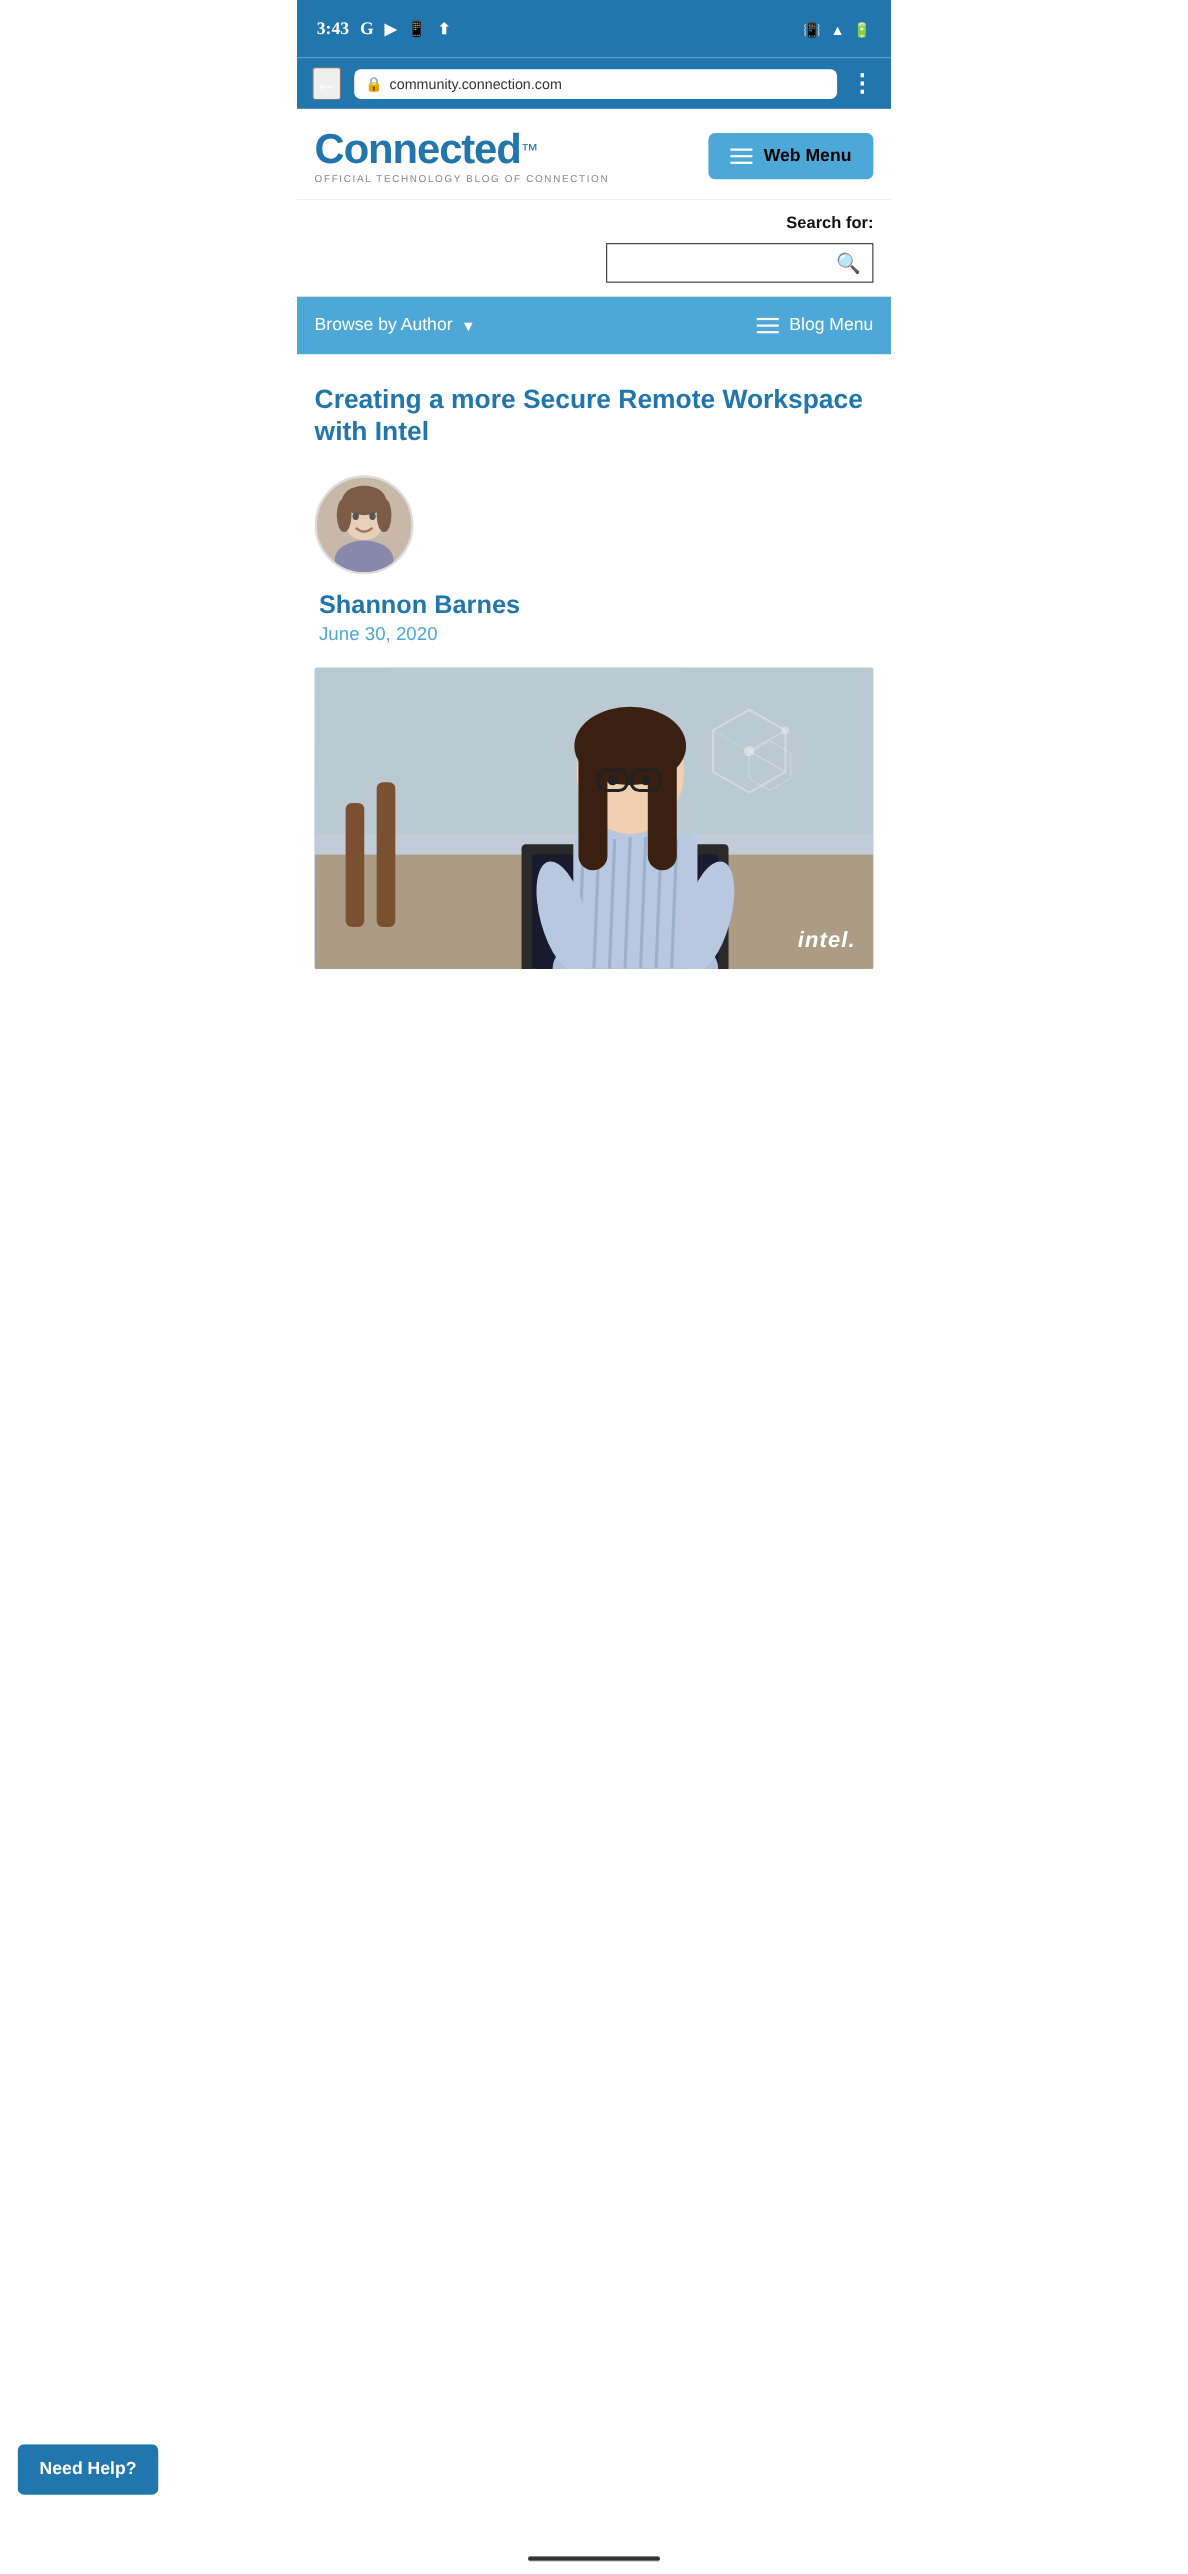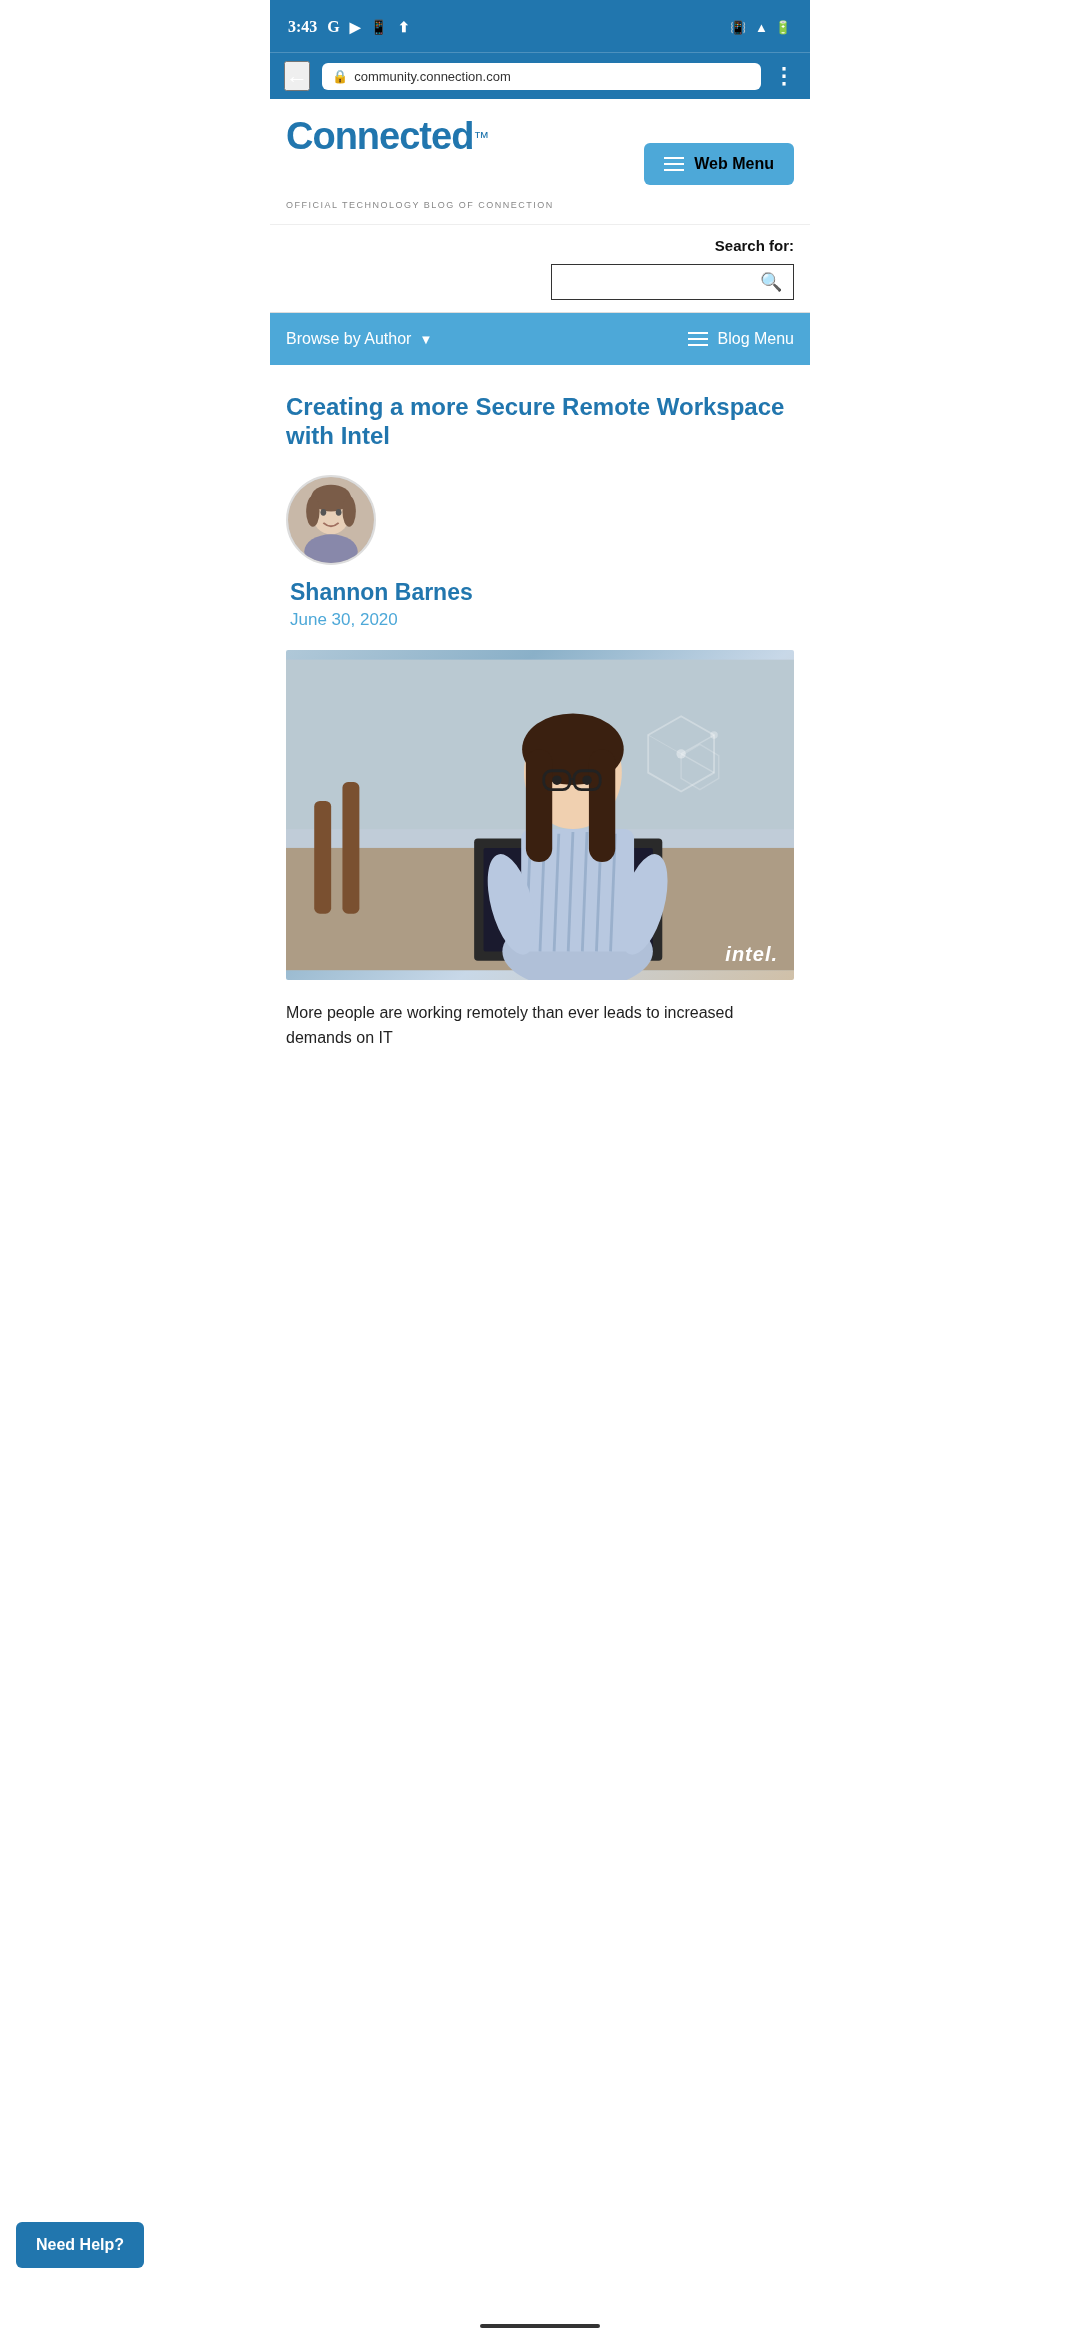--- a/index.html
+++ b/index.html
@@ -81,21 +81,20 @@
       background: #fff;
       display: flex;
       align-items: center;
       justify-content: space-between;
       padding: 18px 16px 14px 16px;
       border-bottom: 1px solid #eee;
     }
     .site-logo-wrap {
       display: flex;
       flex-direction: column;
-      gap: 43px;
     }
     .site-logo-text {
       font-size: 38px;
       font-weight: 900;
       color: #2176ae;
       line-height: 1;
       letter-spacing: -1px;
     }
     .site-logo-tm {
       font-size: 13px;
@@ -250,21 +249,21 @@
     }
     .author-date {
       font-size: 17px;
       color: #4da8d8;
       margin-top: 4px;
     }
 
     
     .featured-image {
       width: 100%;
-      height: 330px;
+      height: 274px;
       background: linear-gradient(135deg, #b0c8d8 0%, #8ab0c8 30%, #c8d8e8 60%, #d0c0a8 100%);
       position: relative;
       border-radius: 2px;
       margin-bottom: 20px;
       overflow: hidden;
       display: flex;
       align-items: center;
       justify-content: center;
     }
 
@@ -458,21 +457,18 @@
 
       <circle cx="420" cy="100" r="5" fill="rgba(255,255,255,0.4)"></circle>
       <circle cx="455" cy="80" r="4" fill="rgba(255,255,255,0.3)"></circle>
       <line x1="420" y1="100" x2="455" y2="80" stroke="rgba(255,255,255,0.25)" stroke-width="1.5"></line>
       <line x1="420" y1="100" x2="455" y2="120" stroke="rgba(255,255,255,0.25)" stroke-width="1.5"></line>
       <line x1="420" y1="100" x2="385" y2="80" stroke="rgba(255,255,255,0.2)" stroke-width="1"></line>
     </svg>
     <span class="intel-badge">intel.</span>
   </div>
 
-  <p class="article-excerpt">
-    <span>More people are working remotely than ever leads to increased demands on IT</span>
-  </p>
 
 </div>
 
 <button class="need-help-btn">Need Help?</button>
 
 <div class="bottom-indicator"></div>
 
 </body></html>

